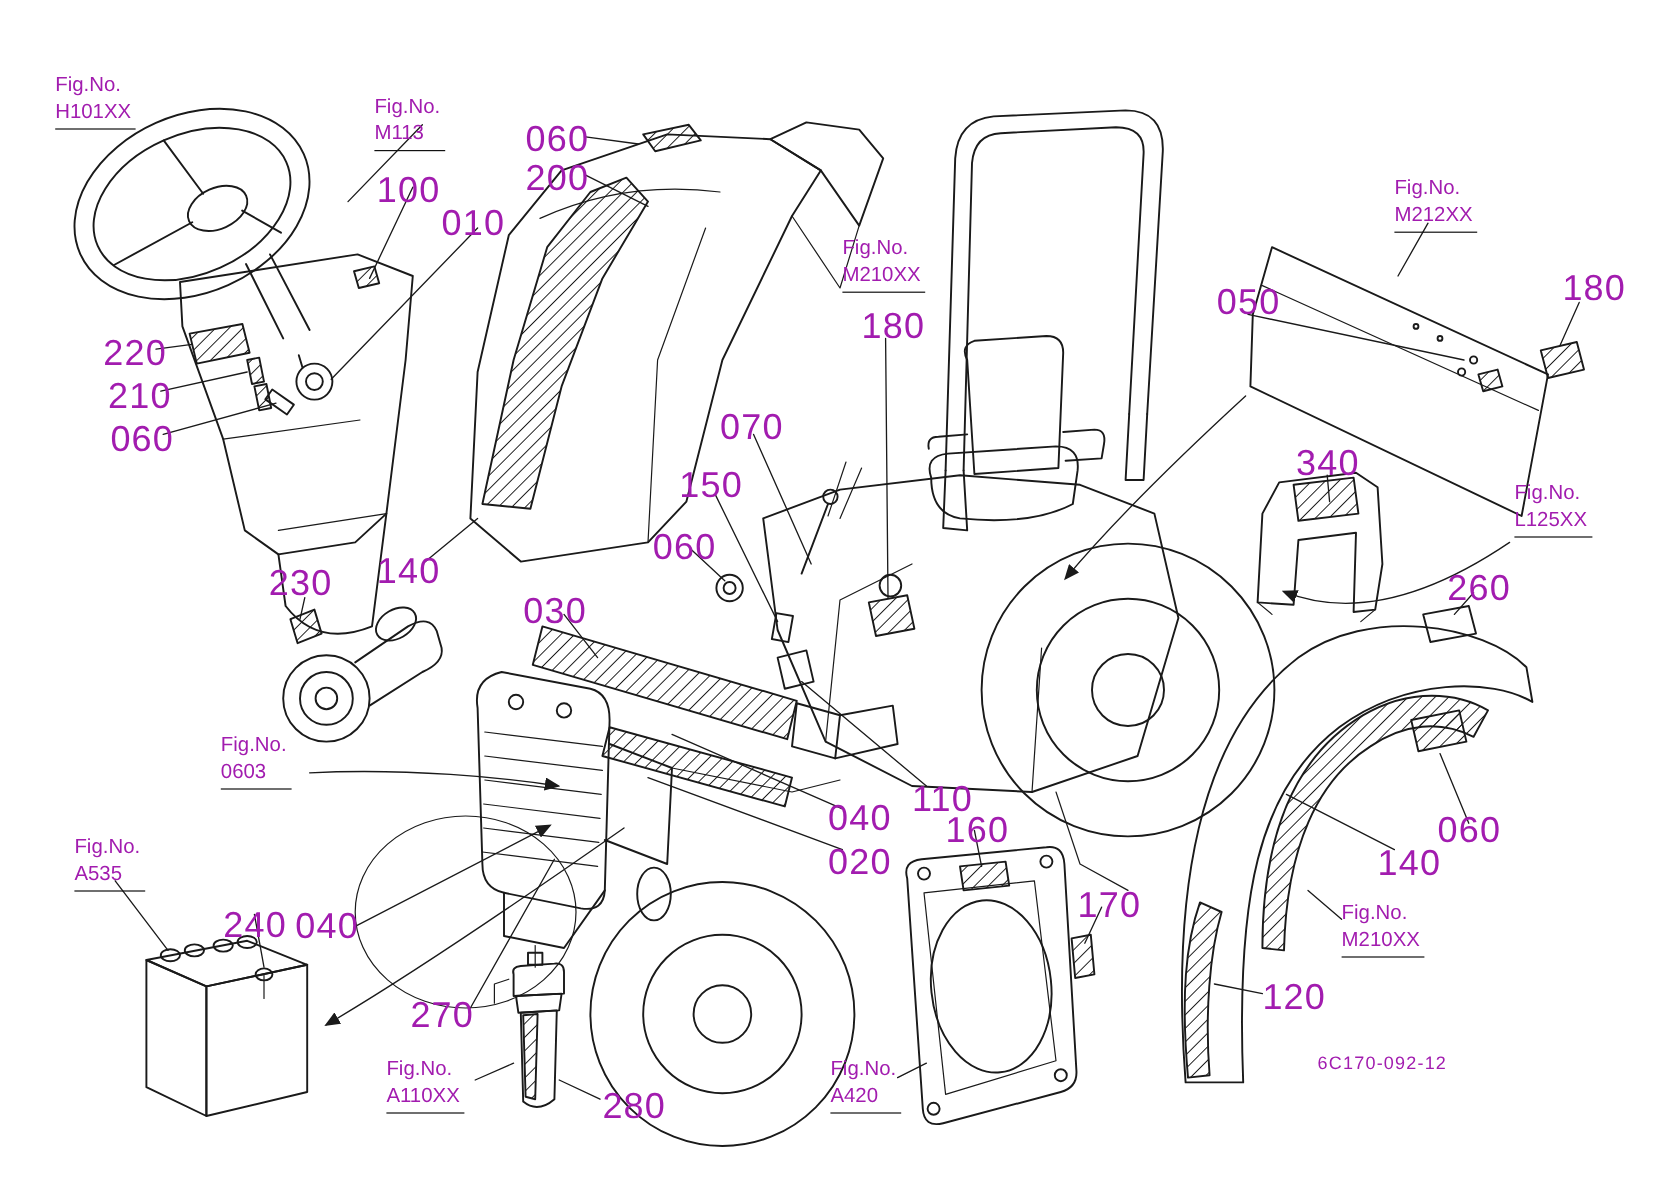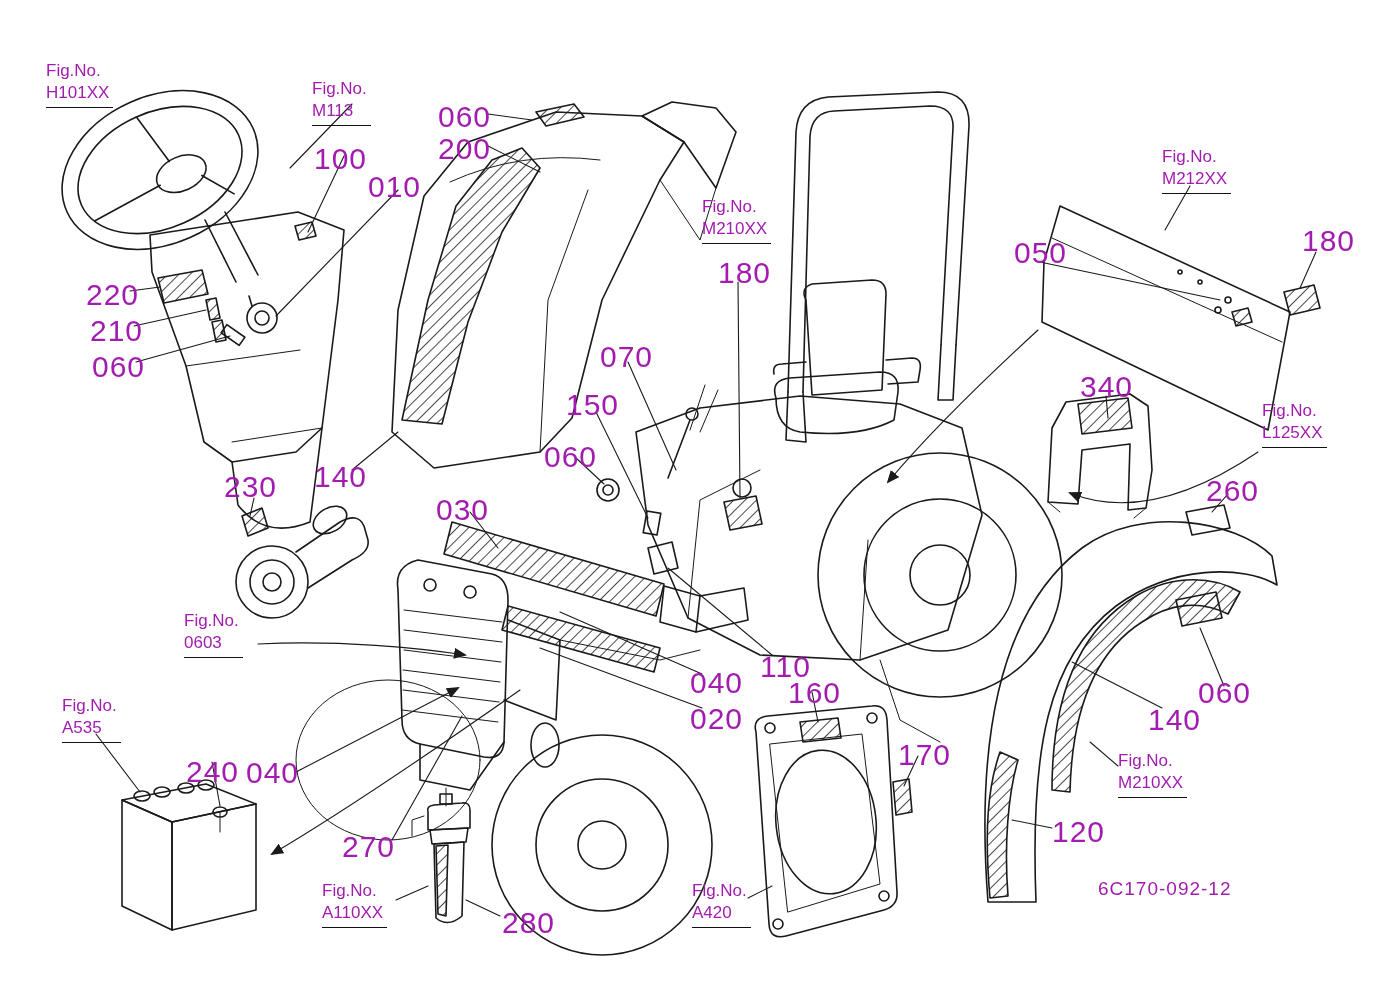--- a/index.html
+++ b/index.html
@@ -30,21 +30,21 @@
     position:absolute;
     font-size:17px;
     line-height:1.3;
     border-bottom:1.6px solid #111;
     padding:0 4px 3px 0;
     white-space:nowrap;
   }
   .figref span{display:block;}
   .drawing-number{
     position:absolute;
-    font-size:19px;
+    font-size:15px;
     letter-spacing:1px;
   }
 </style>
 </head>
 <body>
 
 <div class="canvas">
 
   <svg class="art" viewBox="0 0 1379 1001" aria-hidden="true">
     <defs>

